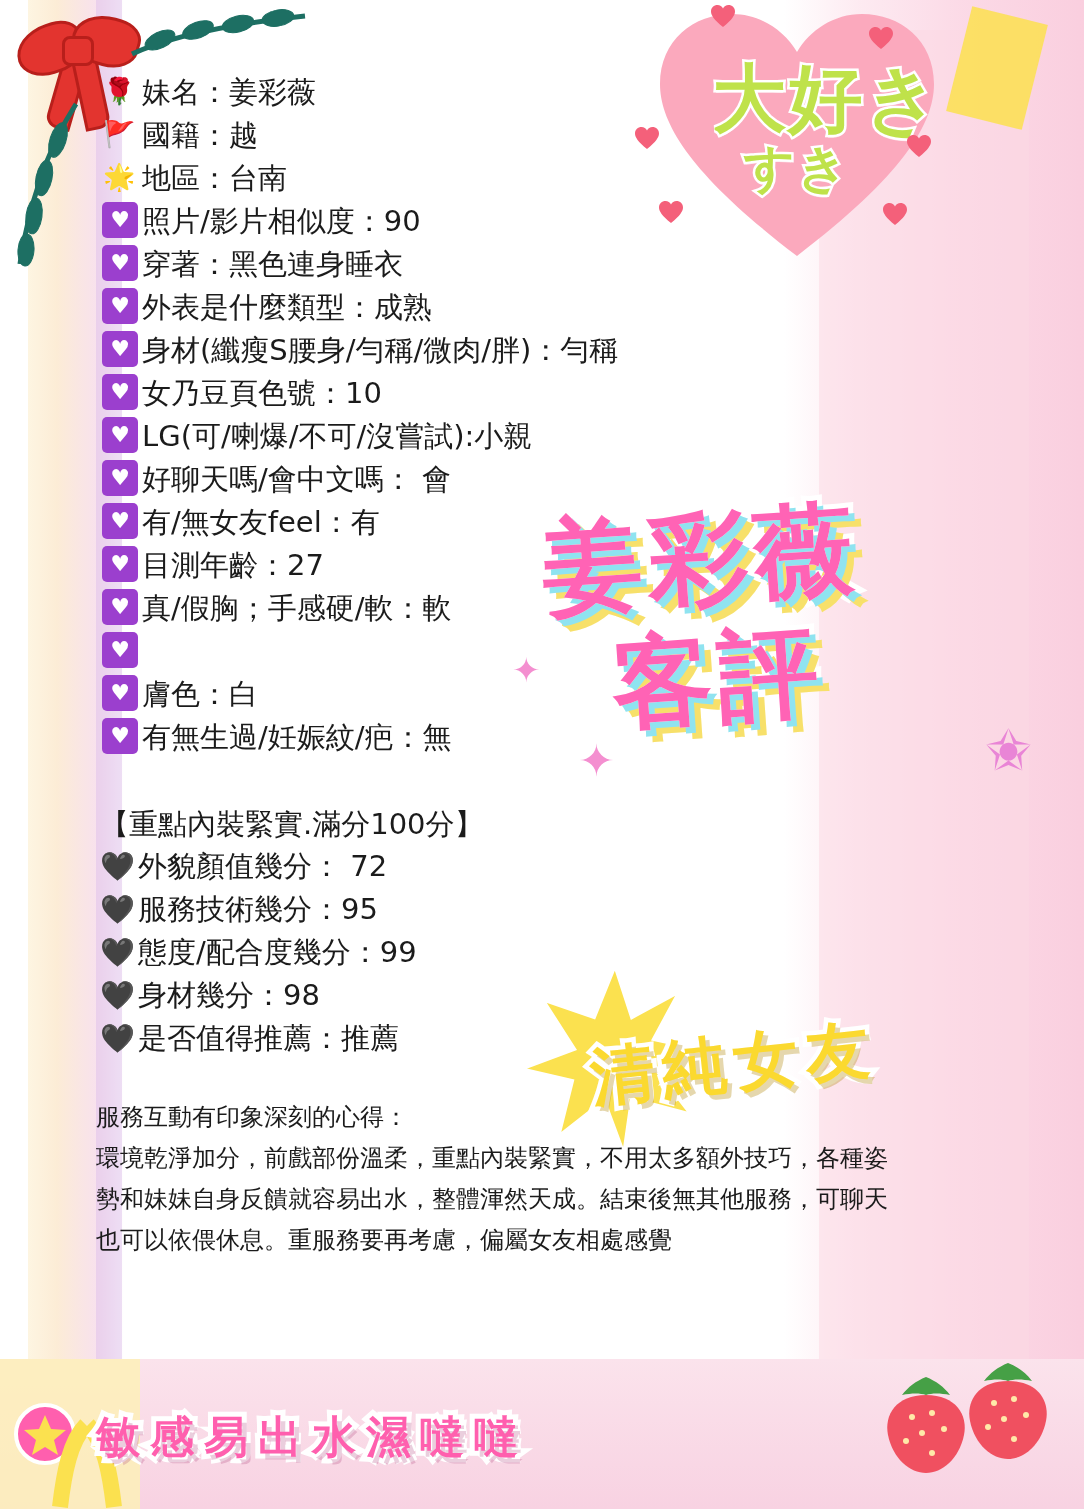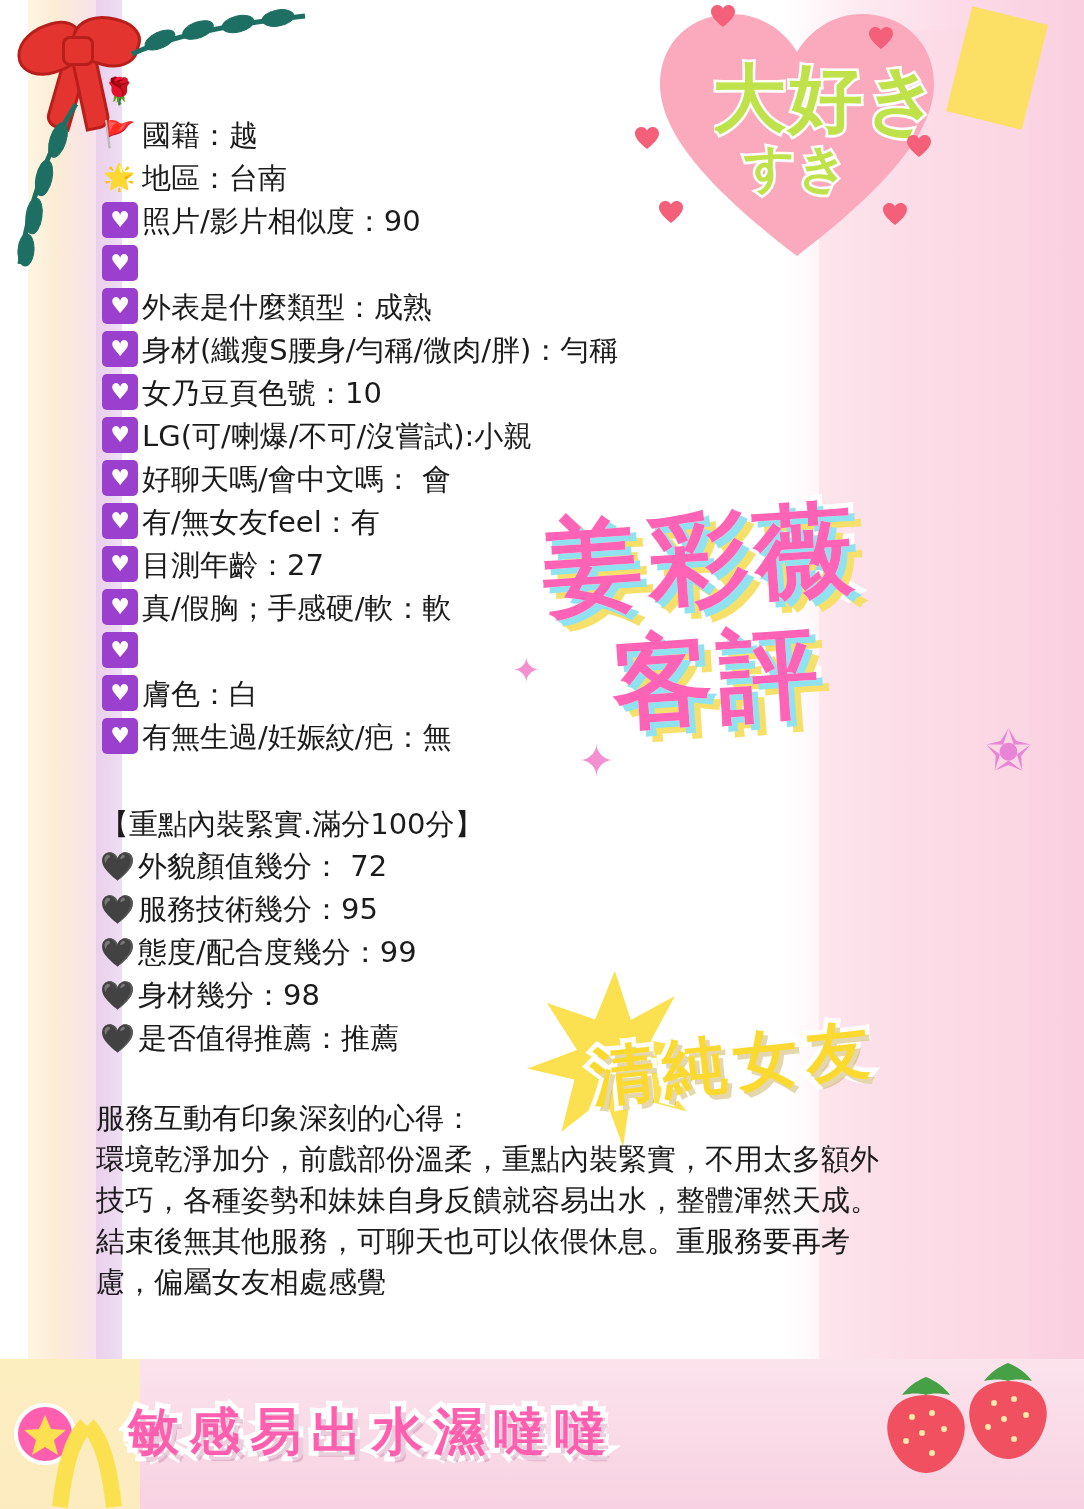--- a/index.html
+++ b/index.html
@@ -228,24 +228,24 @@
     color: #111111;
     line-height: 1;
   }
 
   
   .comment {
     position: absolute;
     left: 96px;
     top: 1098px;
     width: 800px;
-    font-size: 29px;
+    font-size: 24px;
     line-height: 41px;
     color: #1b1b1b;
-    font-family: Liberation Serif, serif;
+    font-family: Liberation Mono, monospace;
   }
 
   
   .name-art {
     position: absolute;
     left: 540px;
     top: 486px;
     width: 520px;
     height: 320px;
     transform: rotate(-4deg);
@@ -298,30 +298,29 @@
     position: absolute;
     left: 14px;
     bottom: 44px;
     width: 62px;
     height: 62px;
   }
   .bottom-label {
     position: absolute;
     left: 96px;
     bottom: 42px;
-    font-size: 51px;
+    font-size: 44px;
     font-weight: bold;
     font-family: "DejaVu Sans", sans-serif;
     color: #ff5fae;
     letter-spacing: 10px;
     -webkit-text-stroke: 10px #ffffff;
     paint-order: stroke fill;
     text-shadow: 5px 6px 0 rgba(170,60,120,.25);
     white-space: nowrap;
-    margin-left: 32px;
   }
   .straw {
     position: absolute;
     width: 92px;
     height: 110px;
   }
   .bow-bottom {
     position: absolute;
     left: 52px;
     bottom: 0;
@@ -390,20 +389,21 @@
     <svg class="mini-heart" style="left:230px;top:196px;" viewBox="0 0 26 24">
         <path d="M13,23 C4,16 1,11 1,7.5 C1,3.5 4,1 7.5,1 C10,1 12,2.5 13,4.5 C14,2.5 16,1 18.5,1 C22,1 25,3.5 25,7.5 C25,11 22,16 13,23 Z" fill="#f4607a"></path>
       </svg>
   </div>
 
   <div class="info-list">
     <div class="info-row">
       <span class="bullet">
           <span class="bullet-plain">🌹</span>
         </span>
+      <span class="txt">妹名：姜彩薇</span>
     </div>
     <div class="info-row">
       <span class="bullet">
           <span class="bullet-plain">🚩</span>
         </span>
       <span class="txt">國籍：越</span>
     </div>
     <div class="info-row">
       <span class="bullet">
           <span class="bullet-plain">🌟</span>
@@ -413,20 +413,21 @@
     <div class="info-row">
       <span class="bullet">
           <span class="bullet-purple">♥</span>
         </span>
       <span class="txt">照片/影片相似度：90</span>
     </div>
     <div class="info-row">
       <span class="bullet">
           <span class="bullet-purple">♥</span>
         </span>
+      <span class="txt">穿著：黑色連身睡衣</span>
     </div>
     <div class="info-row">
       <span class="bullet">
           <span class="bullet-purple">♥</span>
         </span>
       <span class="txt">外表是什麼類型：成熟</span>
     </div>
     <div class="info-row">
       <span class="bullet">
           <span class="bullet-purple">♥</span>

